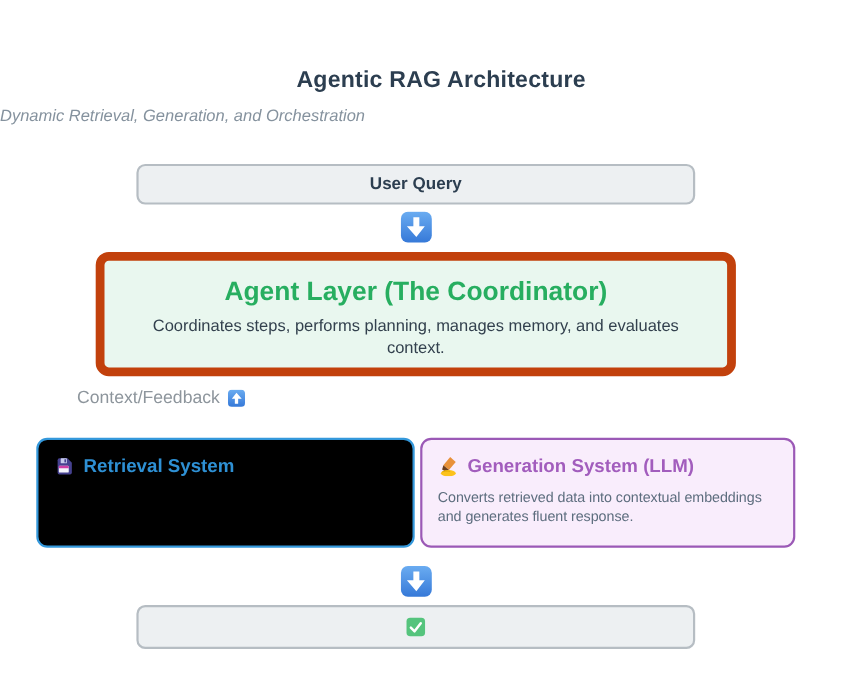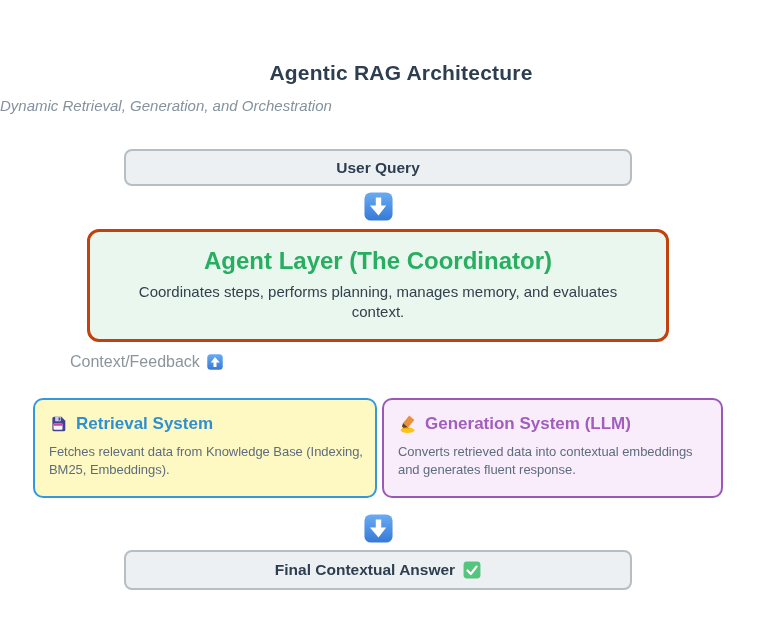--- a/index.html
+++ b/index.html
@@ -21,35 +21,35 @@
     display:flex;align-items:center;justify-content:center;gap:8px;
     font-weight:bold;color:#2c3e50;
   }
   .user-query{left:124px;top:149px;width:508px;height:37px;font-size:15.5px;}
   .final{left:124px;top:550px;width:508px;height:40px;font-size:15.5px;}
   .big-arrow{position:absolute;width:29px;height:29px;}
   .arrow-1{left:364px;top:192px;}
   .arrow-2{left:364px;top:514px;}
   .agent{
     position:absolute;left:87px;top:229px;width:582px;height:113px;box-sizing:border-box;
-    background:#e9f7ef;border:3px solid #c2410c;border-radius:12px;text-align:center;
+    background:#e9f7ef;border:8px solid #c2410c;border-radius:12px;text-align:center;
   }
   .agent-title{margin:15px 0 0 0;font-size:24px;font-weight:bold;color:#27ae60;}
   .agent-desc{margin:7px auto 0;max-width:528px;font-size:15px;color:#33414e;line-height:1.3;}
   .edge-row{
     position:absolute;left:70px;right:84px;top:351px;height:22px;
     display:flex;justify-content:space-between;align-items:center;
     font-size:16px;color:#8d959c;
   }
   .edge-label{display:flex;align-items:center;gap:7px;}
   .mini-arrow{width:16px;height:16px;display:inline-flex;}
   .card{
     position:absolute;top:398px;height:100px;box-sizing:border-box;border-radius:10px;
   }
-  .retrieval{left:33px;width:344px;background:#fef9c3;border:2px solid #3498db;}
+  .retrieval{left:33px;width:344px;background:#000000;border:2px solid #3498db;}
   .generation{left:382px;width:341px;background:#f9edfc;border:2px solid #9b59b6;}
   .card-title{
     display:flex;align-items:center;gap:9px;margin:14px 12px 0 14px;
     font-size:17px;font-weight:bold;
   }
   .retrieval .card-title{color:#2e90d4;}
   .generation .card-title{color:#a25dbd;}
   .card-desc{
     margin:9px 11px 0 14px;font-size:13px;color:#5d6d7e;line-height:1.38;letter-spacing:-.05px;
   }
@@ -109,21 +109,20 @@
         <svg width="18" height="18" viewBox="0 0 32 32">
           <path d="M9 3h13l7 7v16a3 3 0 0 1-3 3H9a3 3 0 0 1-3-3V6a3 3 0 0 1 3-3z" fill="#45418f"></path>
           <rect x="11" y="3" width="10" height="8" rx="1" fill="#c7cbec"></rect>
           <rect x="17" y="4.5" width="2.6" height="5" fill="#45418f"></rect>
           <rect x="8" y="15" width="16" height="11" rx="1.5" fill="#f5f5fc"></rect>
           <path d="M8 16.5A1.5 1.5 0 0 1 9.5 15h13a1.5 1.5 0 0 1 1.5 1.5V19H8Z" fill="#cf3fa7"></path>
         </svg>
       </span>
       <span>Retrieval System</span>
     </div>
-    <p class="card-desc">Fetches relevant data from Knowledge Base (Indexing, BM25, Embeddings).</p>
   </div>
 
   <div class="card generation">
     <div class="card-title">
       <span class="icon">
         <svg width="18" height="18" viewBox="0 0 32 32">
           <path d="M20 1l9 8-11 13-9-8z" fill="#e8913a"></path>
           <path d="M9 14l9 8-3 4-8-5z" fill="#6b3f1d"></path>
           <ellipse cx="17" cy="27" rx="12" ry="5" fill="#fcc21b"></ellipse>
           <path d="M7 25c3-1.5 8-2 13-1" stroke="#e0a800" stroke-width="1.5" fill="none"></path>
@@ -141,21 +140,20 @@
         <stop offset="0" stop-color="#6aacf1"></stop>
             <stop offset="1" stop-color="#3679d8"></stop>
       </linearGradient>
         </defs>
       <rect x="0.5" y="0.5" width="31" height="31" rx="7" fill="url(#g4)"></rect>
       <path d="M13 6h6v9h5.5L16 26 6.5 15H13Z" fill="#ffffff"></path>
     </svg>
   </span>
 
   <div class="pill final">
-    <span>Final Contextual Answer</span>
     <span class="icon">
       <svg width="18" height="18" viewBox="0 0 32 32">
         <rect x="1" y="1" width="30" height="30" rx="6" fill="#55c47d"></rect>
         <path d="M8 17l6 6 10-13" stroke="#ffffff" stroke-width="4" fill="none" stroke-linecap="round" stroke-linejoin="round"></path>
       </svg>
     </span>
   </div>
 
 </div>
 

